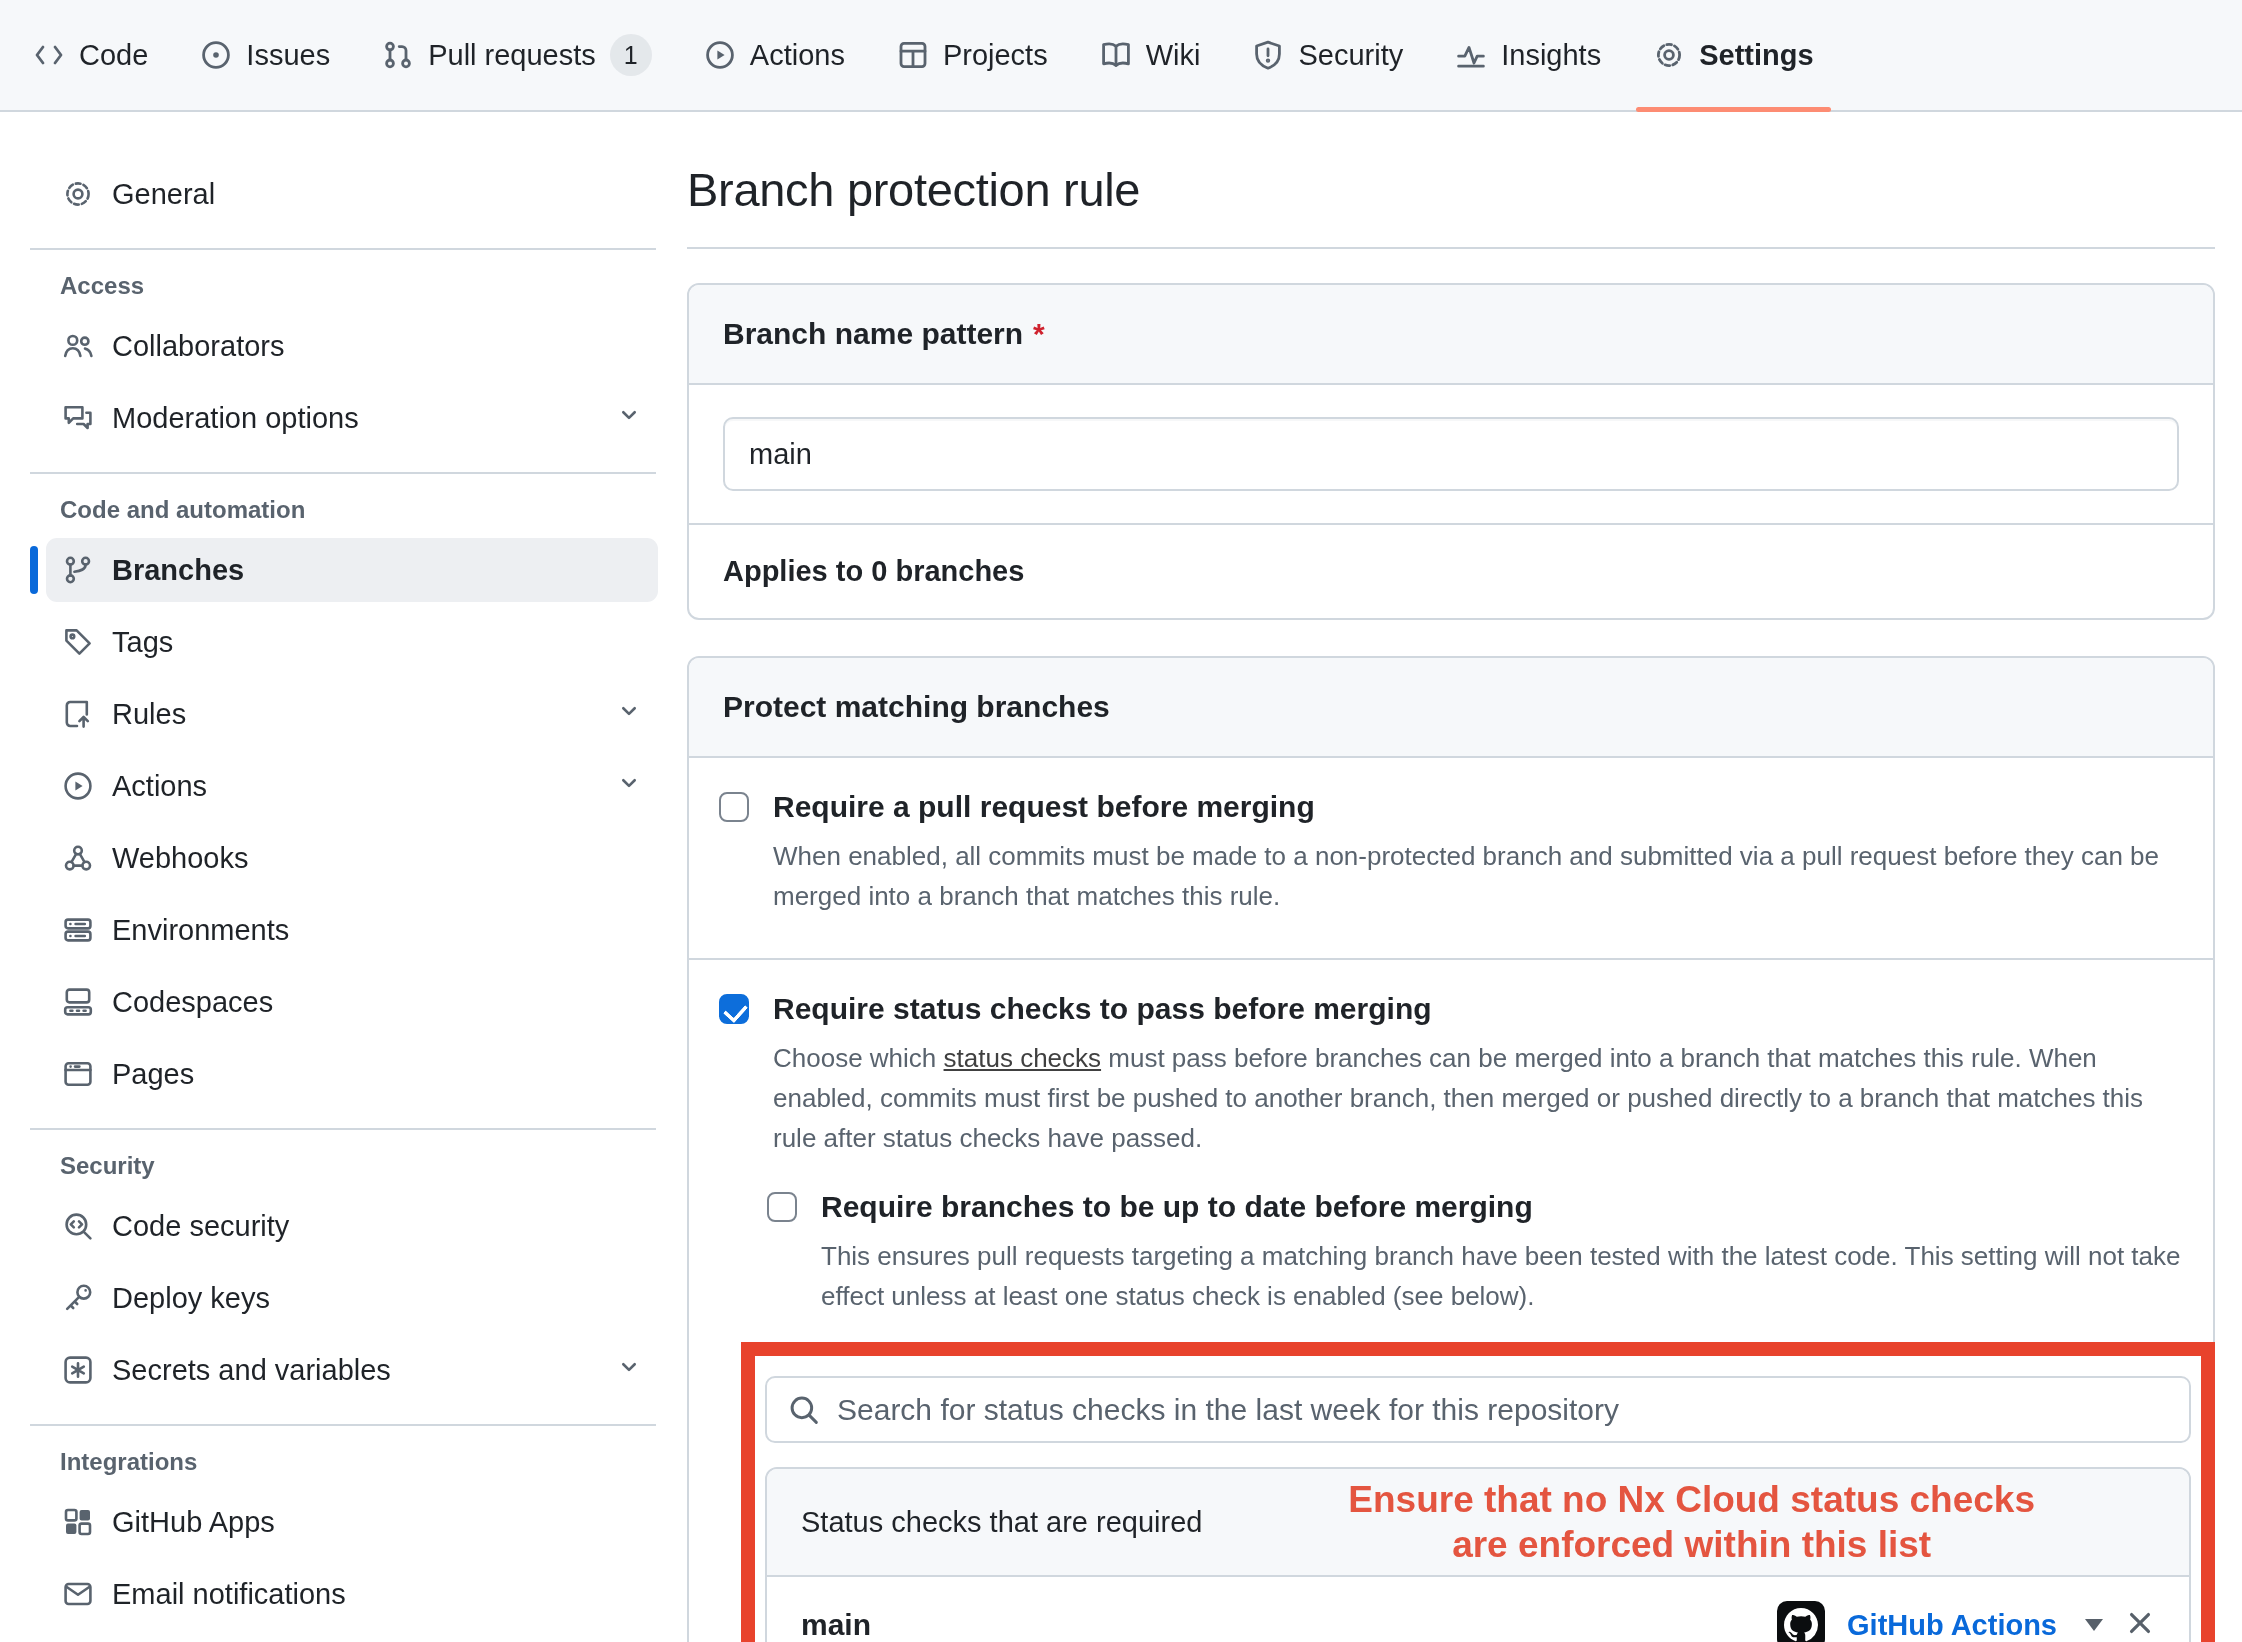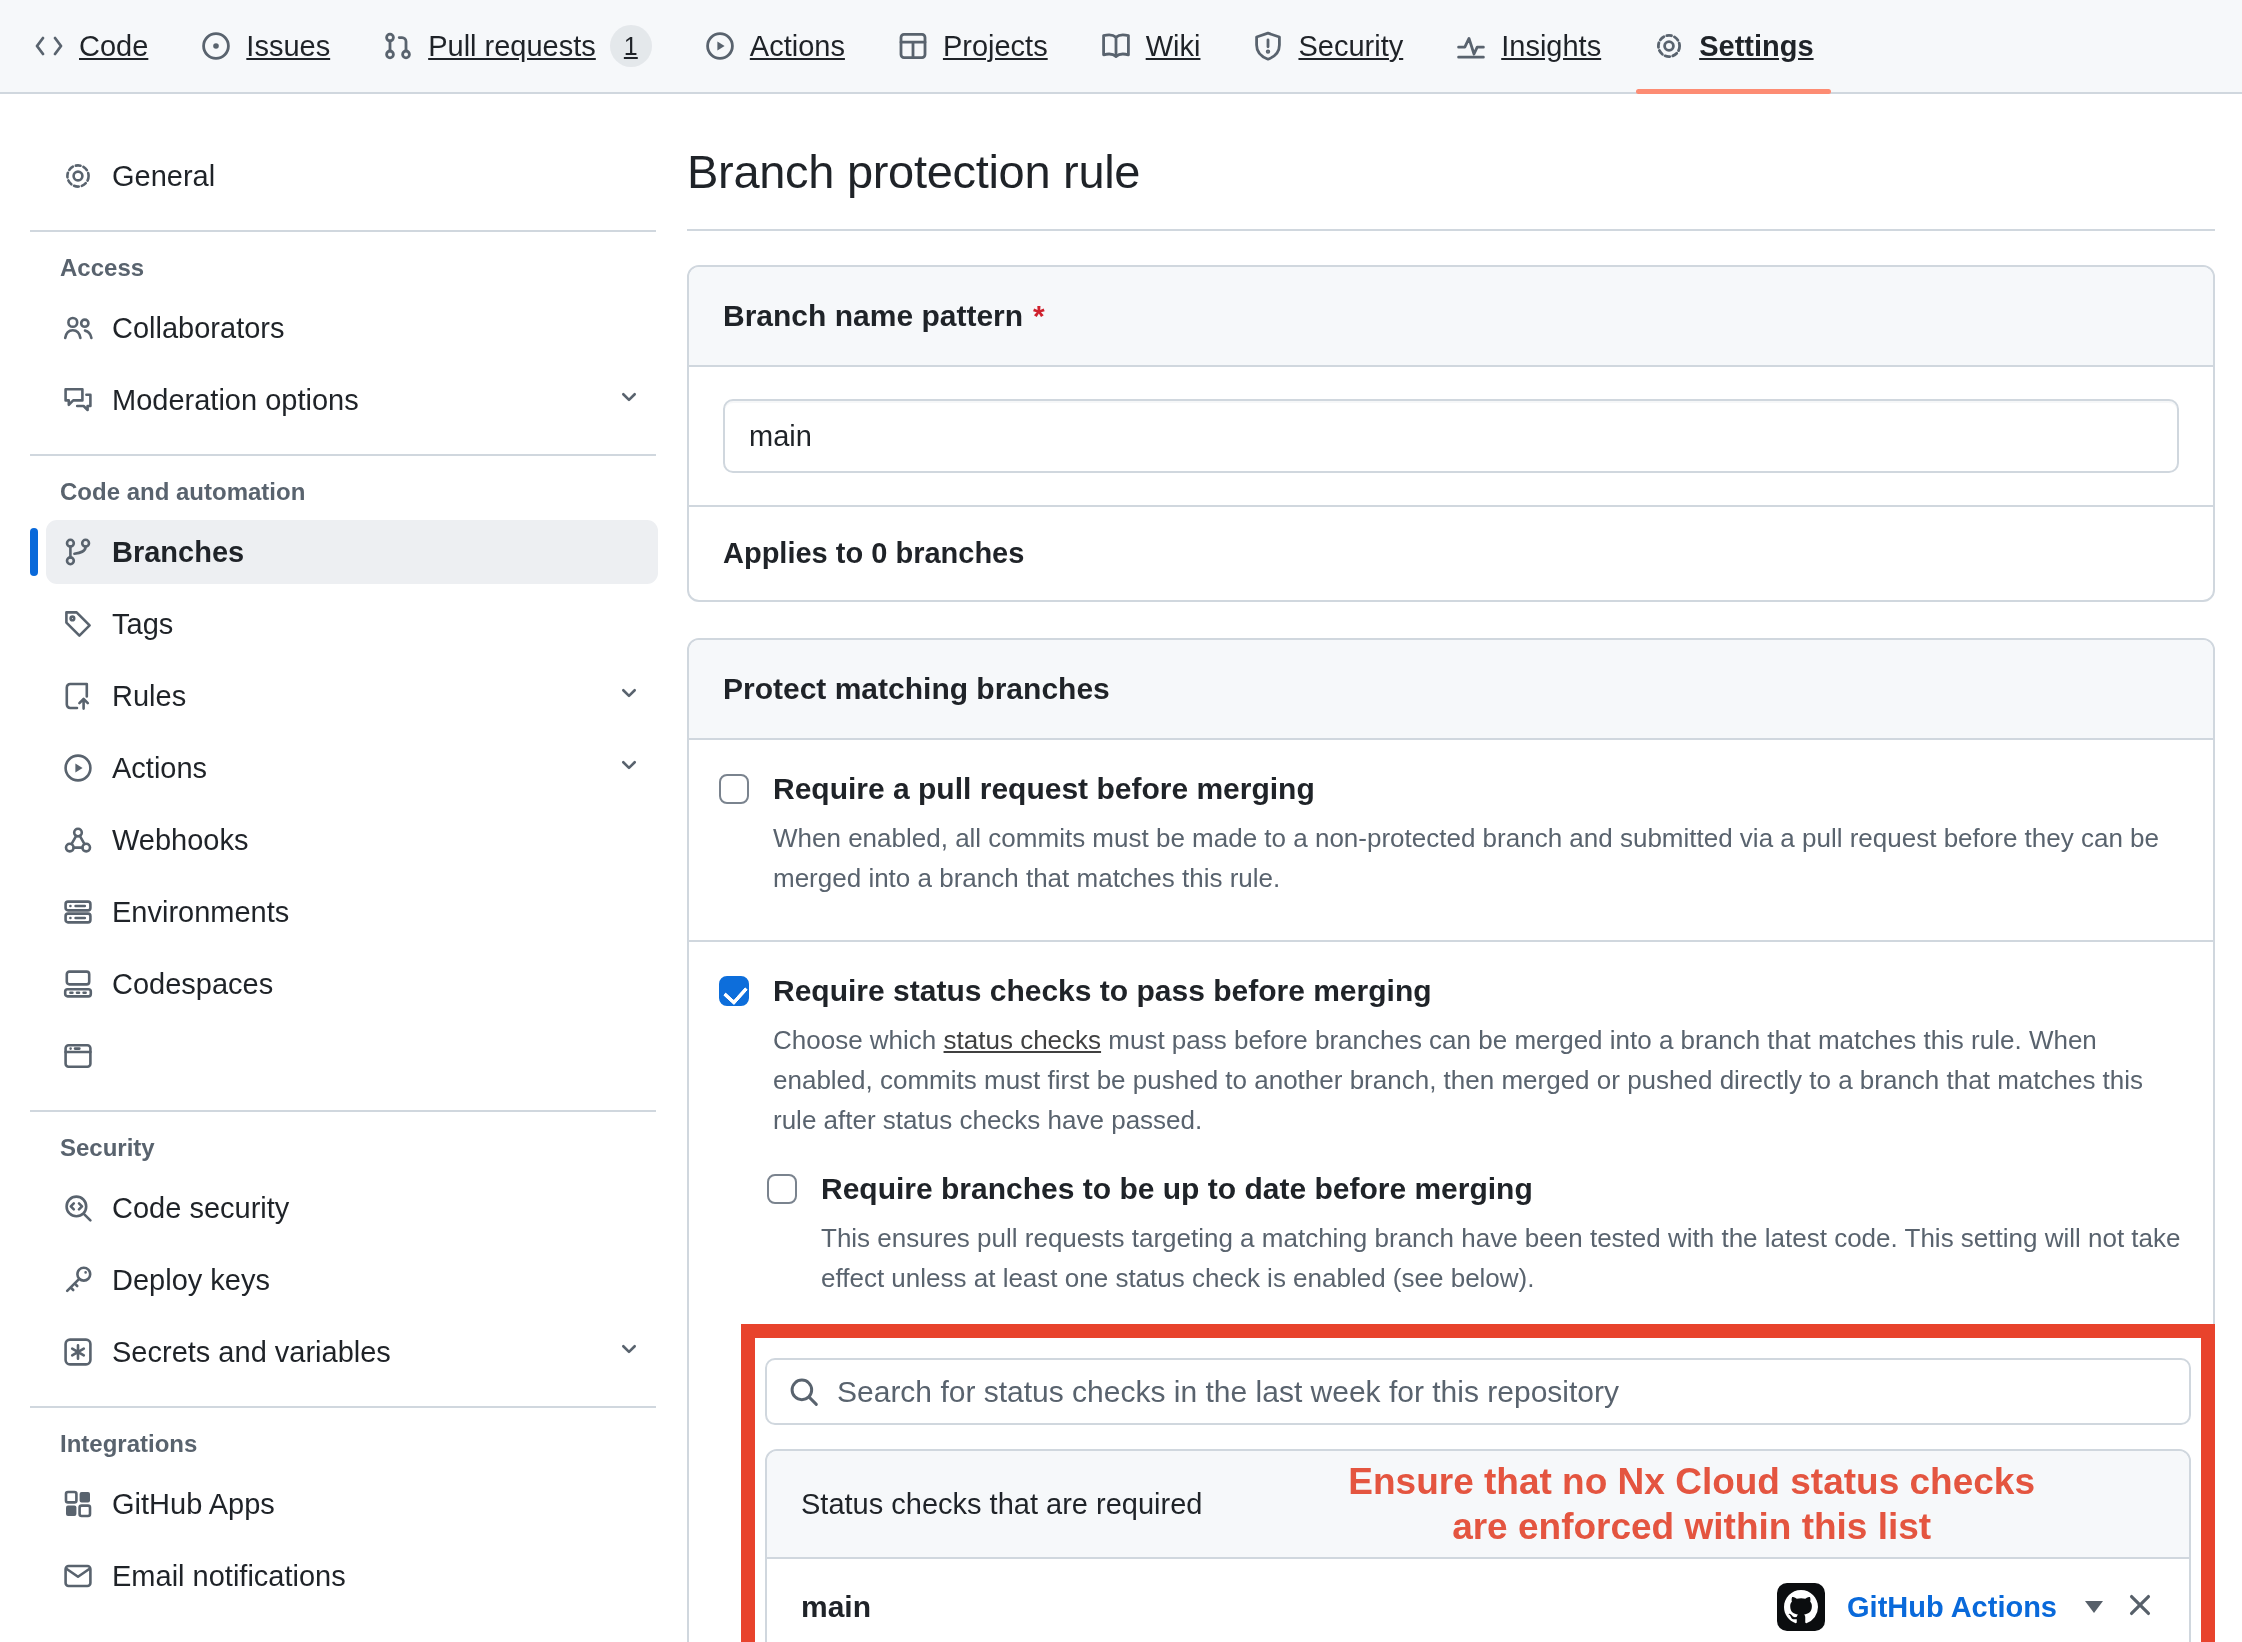--- a/index.html
+++ b/index.html
@@ -1,21 +1,21 @@
 <!DOCTYPE html>
 <html><head>
 <meta charset="utf-8">
 <style>
   * { margin:0; padding:0; box-sizing:border-box; }
   html,body { width:2242px; height:1642px; overflow:hidden; background:#fff;
     font-family:"Liberation Sans","DejaVu Sans",sans-serif; color:#1f2328; }
 
   
-  .nav { height:94px; background:#f6f8fa; border-bottom:2px solid #d0d7de;
-    display:flex; align-items:stretch; padding-left:16px;text-decoration:underline; }
+  .nav { height:112px; background:#f6f8fa; border-bottom:2px solid #d0d7de;
+    display:flex; align-items:stretch; padding-left:16px; }
   .tab { display:flex; align-items:center; gap:14px; padding:0 17px; margin-right:18px;
     font-size:29px; position:relative; cursor:pointer; }
   .tab svg { width:32px; height:32px; stroke:#59636e; fill:none; stroke-width:1.4;
     stroke-linecap:round; stroke-linejoin:round; flex:none; }
   .tab.active { font-weight:700; }
   .tab.active::after { content:""; position:absolute; left:0; right:0; bottom:-2px;
     height:5px; border-radius:3px; background:#fd8c73; }
   .badge { background:rgba(175,184,193,.25); border-radius:999px; font-size:25px;
     min-width:42px; height:42px; display:flex; align-items:center; justify-content:center;
     padding:0 12px; }
@@ -269,20 +269,21 @@
             <rect x="1.6" y="10.6" width="12.8" height="3.6" rx="1.2"></rect>
             <path d="M4.2 12.4h1M7.5 12.4h1M10.8 12.4h1"></path>
           </svg>
         <span class="lbl">Codespaces</span>
       </div>
       <div class="sitem">
         <svg viewBox="0 0 16 16">
             <rect x="1.8" y="2.6" width="12.4" height="10.8" rx="1.5"></rect>
             <path d="M1.8 6h12.4M4.3 4.3h.01M6.5 4.3h2.2"></path>
           </svg>
+        <span class="lbl">Pages</span>
       </div>
     </div>
     <div class="sdivider"></div>
 
     <div class="sgroup-header">Security</div>
     <div class="slist">
       <div class="sitem">
         <svg viewBox="0 0 16 16">
             <circle cx="7.2" cy="7.2" r="4.9"></circle>
             <path d="m10.9 10.9 3.3 3.3M5.9 5.7 4.4 7.2l1.5 1.5M8.5 5.7 10 7.2 8.5 8.7"></path>

